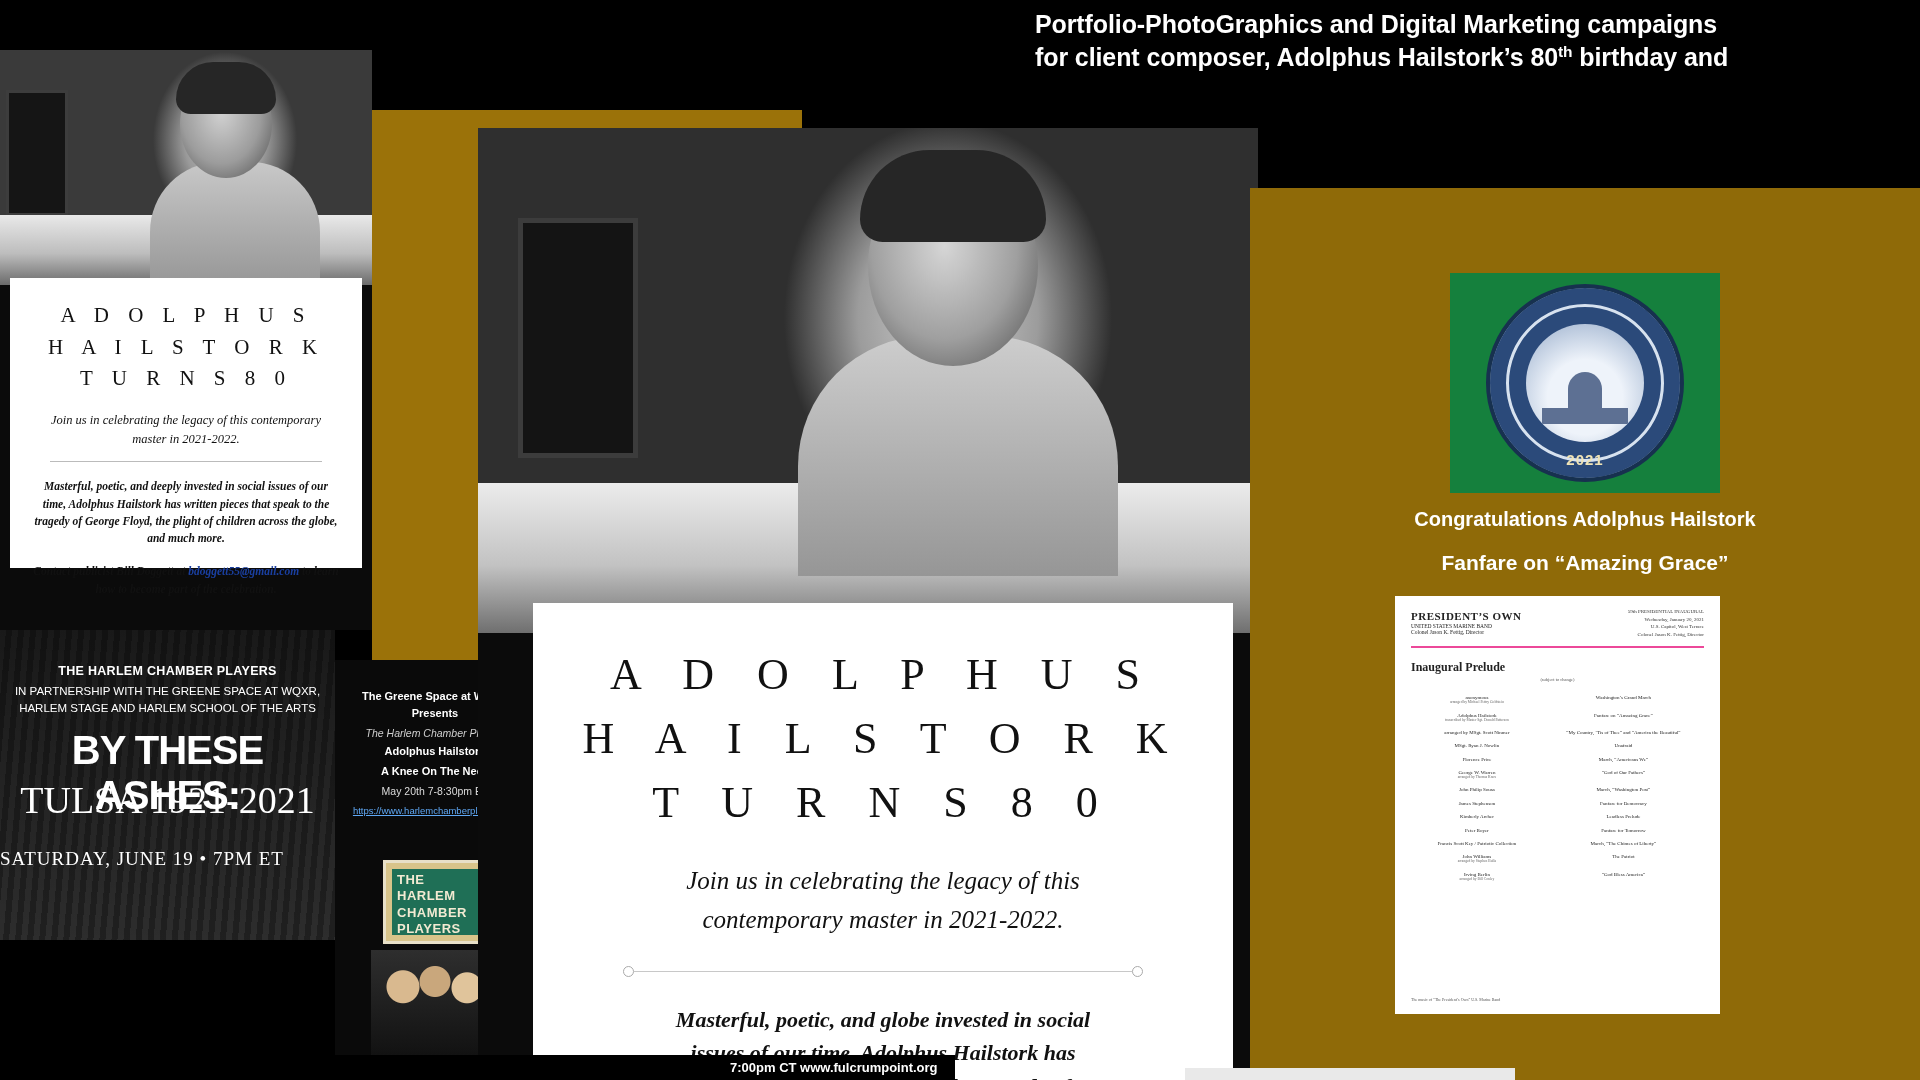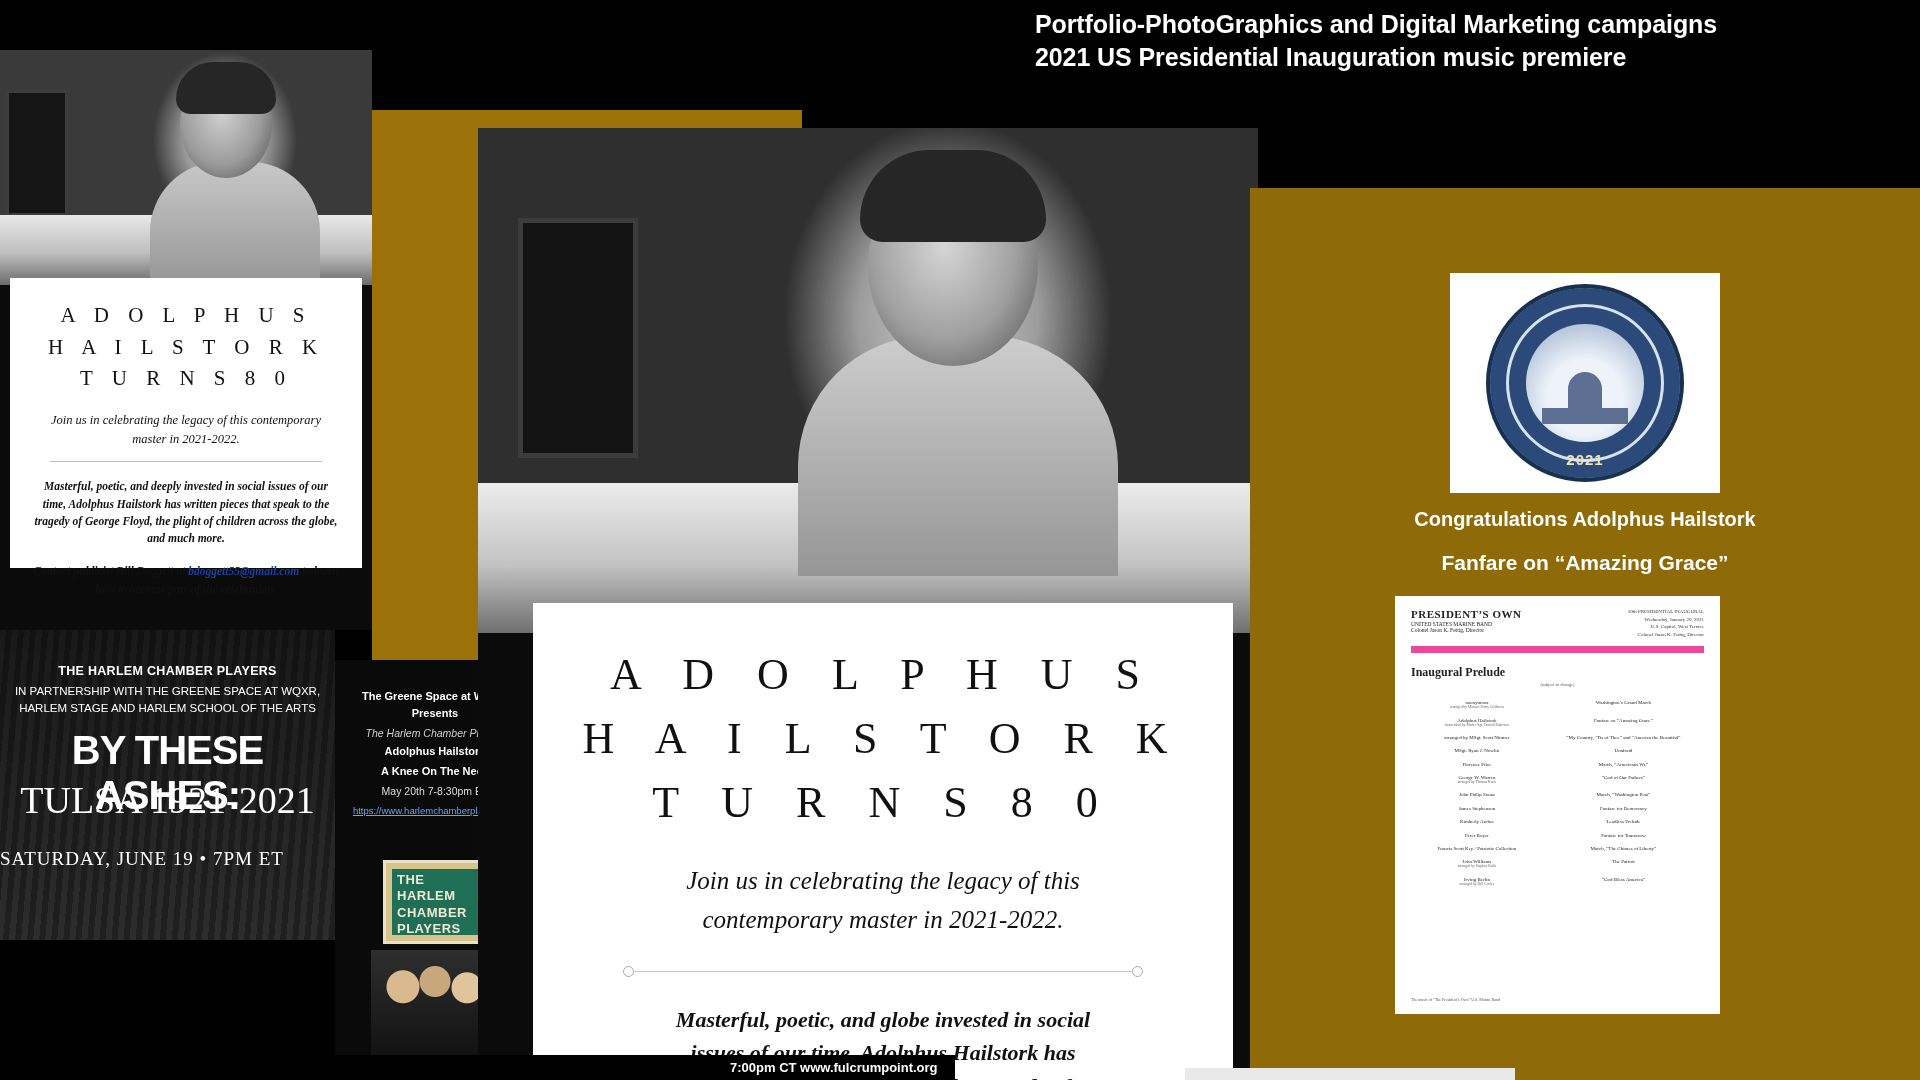--- a/index.html
+++ b/index.html
@@ -253,21 +253,21 @@
 
   
   #flyer-inaug {
     position: absolute;
     left: 1250px; top: 188px; width: 670px; height: 895px;
     background: #8f6a08;
     color: #ffffff;
   }
   #flyer-inaug .seal-box {
     position: absolute; left: 200px; top: 85px; width: 270px; height: 220px;
-    background: #ffffff;
+    background: #15803d;
   }
   #flyer-inaug .seal {
     position: absolute; left: 50%; top: 50%; transform: translate(-50%,-50%);
     width: 190px; height: 190px; border-radius: 50%;
     background: #2b4a7a;
     border: 4px solid #17314f;
     box-shadow: inset 0 0 0 16px #2b4a7a, inset 0 0 0 19px #d7e2ef;
   }
   #flyer-inaug .seal .inner {
     position: absolute; left: 50%; top: 50%; transform: translate(-50%,-50%);
@@ -298,22 +298,22 @@
     font-size: 21px; font-weight: bold;
   }
   #flyer-inaug .program {
     position: absolute; left: 145px; top: 408px; width: 325px; height: 418px;
     background: #ffffff; color: #222;
     font-family: "Liberation Serif", serif;
     box-sizing: border-box; padding: 12px 16px;
     overflow: hidden;
   }
   #flyer-inaug .program .p-head {
-    display: flex; justify-content: space-between; align-items: flex-start;
-    border-bottom: 7px solid #ec4899; padding-bottom: 8px;
+    display: flex; justify-content: space-between; align-items: center;
+    border-bottom: 2px solid #ec4899; padding-bottom: 8px;
   }
   #flyer-inaug .program .p-logo {
     font-size: 11px; font-weight: bold; line-height: 1.15; letter-spacing: .5px;
     font-family: "Liberation Serif", serif;
   }
   #flyer-inaug .program .p-logo small { display: block; font-size: 5.5px; font-weight: normal; letter-spacing: 0; }
   #flyer-inaug .program .p-meta {
     text-align: right; font-size: 5px; line-height: 1.5; color: #333;
   }
   #flyer-inaug .program .p-title {
@@ -343,21 +343,21 @@
   #bottom-white {
     position: absolute; left: 1185px; top: 1068px; width: 330px; height: 12px;
     background: #e9e9e9;
   }
 </style>
 </head>
 <body>
 
 <div class="header-caption">
   <div><span>Portfolio-PhotoGraphics and Digital Marketing campaigns</span></div>
-  <div><span>2021 US Presidential Inauguration music premiere</span></div>
+  <div><span>for client composer, Adolphus Hailstork’s 80</span><sup>th</sup><span> birthday and</span></div>
 </div>
 
 <div class="gold-panel" id="gold-left"></div>
 <div class="gold-panel" id="gold-right"></div>
 
 <div id="flyer-left">
   <div class="photo">
     <div class="frame"></div>
     <div class="piano"></div>
     <div class="body"></div>

